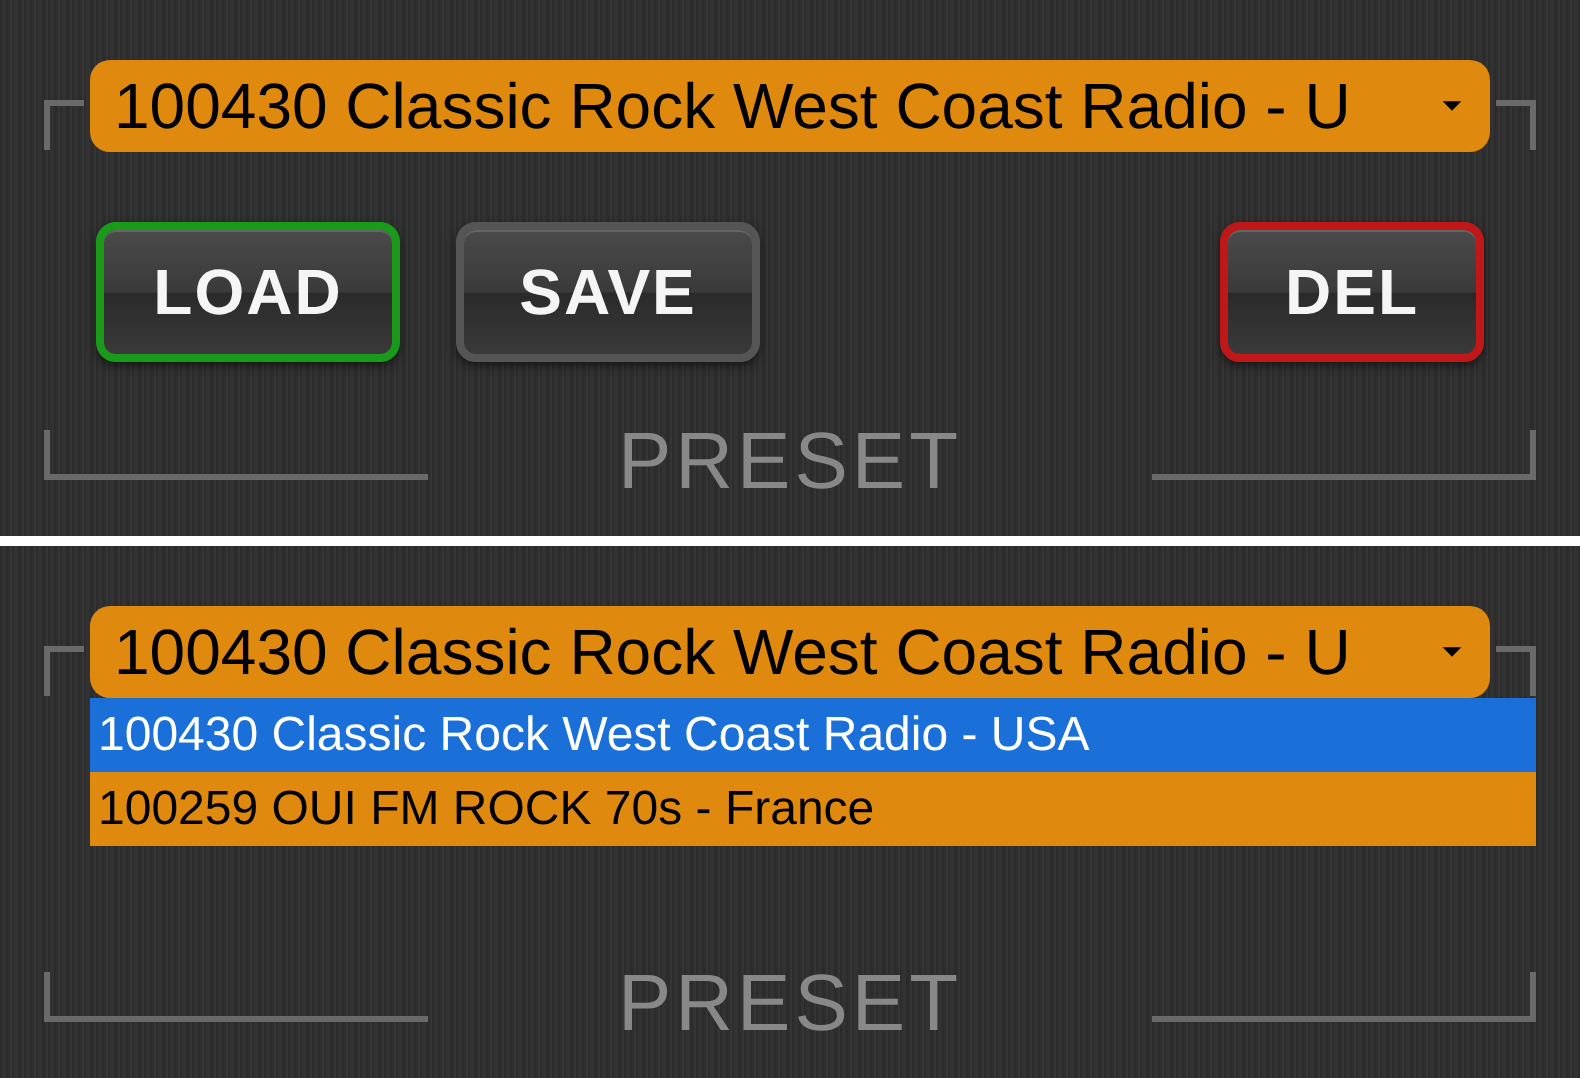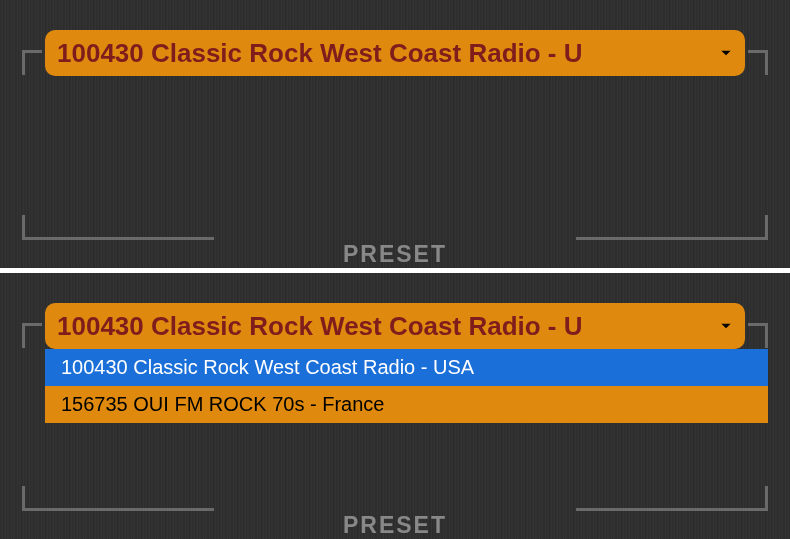--- a/index.html
+++ b/index.html
@@ -28,44 +28,44 @@
     width: 20px;
     height: 25px;
     border: 3px solid #6a6a6a;
   }
   .bracket-tl { top: 50px; left: 22px; border-right: none; border-bottom: none; }
   .bracket-tr { top: 50px; right: 22px; border-left: none; border-bottom: none; }
   .bracket-bl { bottom: 28px; left: 22px; border-right: none; border-top: none; width: 192px; }
   .bracket-br { bottom: 28px; right: 22px; border-left: none; border-top: none; width: 192px; }
   .bracket-label {
     position: absolute;
-    bottom: 0;
+    bottom: 14px;
     left: 50%;
     transform: translateX(-50%);
     color: #888;
-    font-size: 23px;
-    font-weight: 700;
+    font-size: 40px;
+    font-weight: 400;
     letter-spacing: 2px;
   }
   .dropdown {
     position: relative;
     width: 700px;
     height: 46px;
     margin: 0 auto 35px auto;
     background: #df8a0f;
     border-radius: 10px;
     display: flex;
     align-items: center;
     padding: 0 12px;
     cursor: pointer;
   }
   .dropdown-text {
-    color: #7f1d1d;
-    font-size: 26px;
-    font-weight: 700;
+    color: #000000;
+    font-size: 32px;
+    font-weight: 400;
     white-space: nowrap;
     overflow: hidden;
     flex: 1;
   }
   .chevron {
     width: 14px;
     height: 14px;
     flex-shrink: 0;
     margin-left: 6px;
   }
@@ -108,22 +108,22 @@
     top: 76px;
     left: 45px;
     width: 723px;
     background: #df8a0f;
     z-index: 10;
   }
   .option {
     height: 37px;
     display: flex;
     align-items: center;
-    padding: 0 16px;
-    font-size: 20px;
+    padding: 0 4px;
+    font-size: 24px;
     color: #000;
     cursor: pointer;
     white-space: nowrap;
     overflow: hidden;
   }
   .option.selected {
     background: #1a6fd8;
     color: #fff;
   }
   .panel2 .dropdown {
@@ -143,20 +143,25 @@
 
   <div class="dropdown">
     <span class="dropdown-text">100430 Classic Rock West Coast Radio - U</span>
     <span class="chevron">
       <svg viewBox="0 0 12 12">
           <path d="M2 4 L6 8 L10 4 Z" fill="#000"></path>
         </svg>
     </span>
   </div>
 
+  <div class="buttons">
+    <div class="btn btn-load">LOAD</div>
+    <div class="btn btn-save">SAVE</div>
+    <div class="btn btn-del">DEL</div>
+  </div>
 
   <div class="bracket-label">PRESET</div>
 </div>
 
 <div class="divider"></div>
 
 <div class="panel panel2">
   <div class="bracket-tl"></div>
   <div class="bracket-tr"></div>
   <div class="bracket-bl"></div>
@@ -166,17 +171,17 @@
     <span class="dropdown-text">100430 Classic Rock West Coast Radio - U</span>
     <span class="chevron">
       <svg viewBox="0 0 12 12">
           <path d="M2 4 L6 8 L10 4 Z" fill="#000"></path>
         </svg>
     </span>
   </div>
 
   <div class="dropdown-open" id="dropdown-list">
       <div class="option selected">100430 Classic Rock West Coast Radio - USA</div>
-      <div class="option">156735 OUI FM ROCK 70s - France</div>
+      <div class="option">100259 OUI FM ROCK 70s - France</div>
     </div>
 
   <div class="bracket-label">PRESET</div>
 </div>
 
 </body></html>

